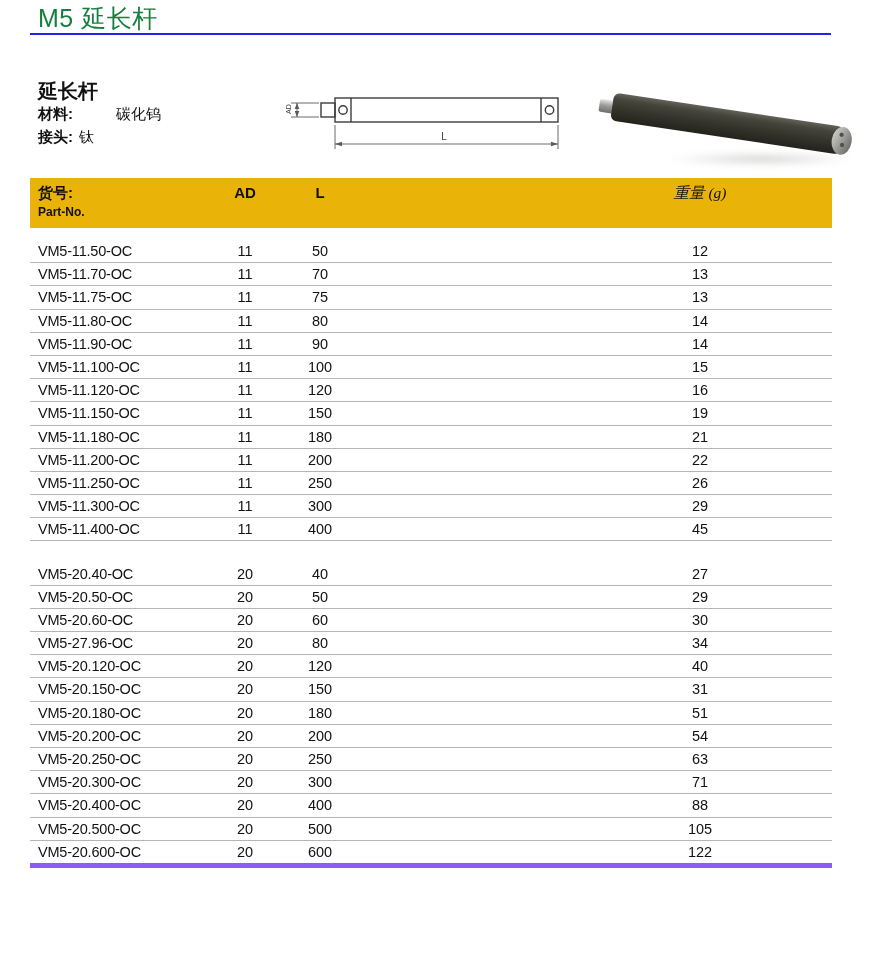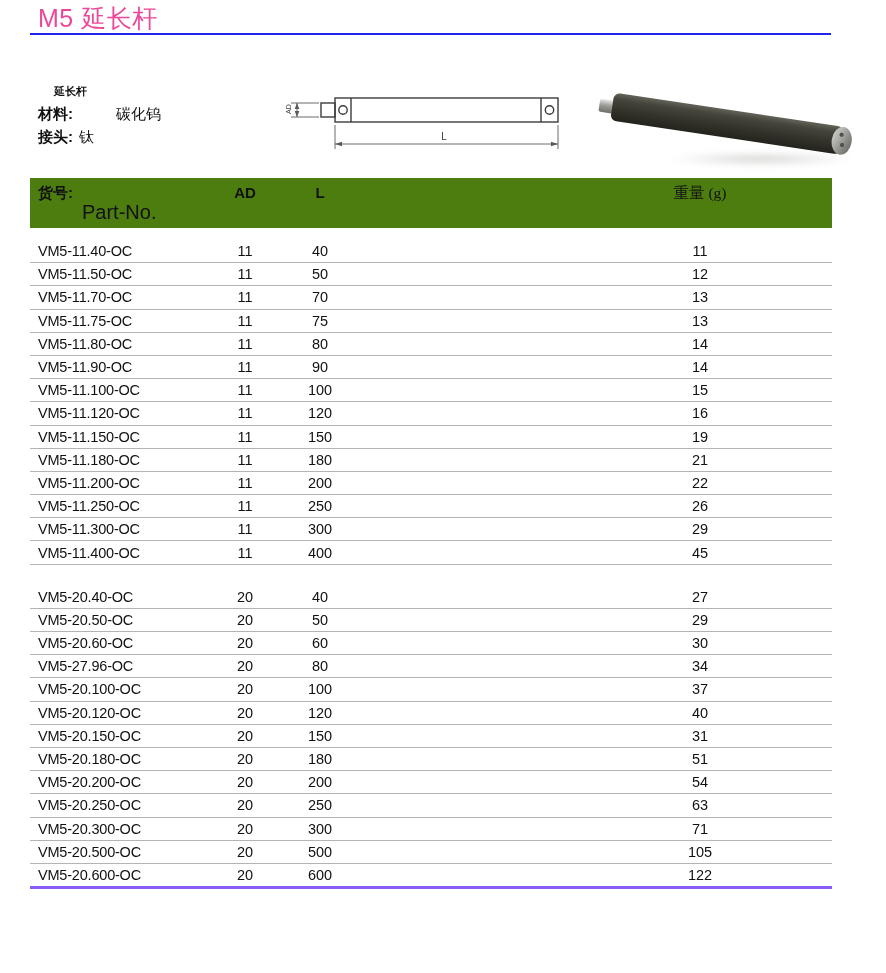--- a/index.html
+++ b/index.html
@@ -5,29 +5,29 @@
   html,body{margin:0;padding:0;background:#ffffff;}
   body{
     width:886px;height:973px;position:relative;overflow:hidden;
     font-family:"Liberation Sans","DejaVu Sans",sans-serif;
     color:#111;-webkit-font-smoothing:antialiased;
   }
   
   .page-title{
     position:absolute;left:38px;top:2px;
     font-size:25px;font-weight:400;letter-spacing:0.5px;
-    color:#ec4899;
+    color:#15803d;
   }
   .title-rule{
     position:absolute;left:30px;top:33px;width:801px;height:0;
     border-top:2px solid #2222ee;
   }
   
   .info-block{position:absolute;left:38px;top:80px;width:240px;font-size:15px;line-height:22px;}
-  .info-name{font-weight:bold;font-size:11px;margin-bottom:1px;margin-left:16px;}
+  .info-name{font-weight:bold;font-size:20px;margin-bottom:1px;}
   .info-row{margin-top:1px;}
   .info-label{font-weight:bold;margin-top:23px;}
   .info-value{font-family:"Liberation Serif","DejaVu Serif",serif;}
   .info-value.material{margin-left:43px;}
   .info-value.joint{margin-left:6px;}
   
   .tech-drawing{position:absolute;left:283px;top:85px;width:290px;height:75px;}
   .tech-drawing svg{display:block;}
   
   .photo{position:absolute;left:596px;top:76px;width:280px;height:100px;}
@@ -51,36 +51,36 @@
     background:linear-gradient(115deg,#d6d6d4 0%,#a9a9a6 40%,#7c7c78 75%,#64645f 100%);
   }
   .cap-hole{position:absolute;width:4px;height:4px;border-radius:50%;background:#55554f;box-shadow:inset 0 0 1px #2c2c28;}
   .cap-hole.h1{left:7px;top:6px;}
   .cap-hole.h2{left:9px;top:16px;}
   
   .table-wrap{position:absolute;left:30px;top:178px;width:802px;}
   table{border-collapse:collapse;table-layout:fixed;width:802px;}
   col.c-part{width:180px;} col.c-ad{width:70px;} col.c-l{width:80px;}
   col.c-spacer{width:280px;} col.c-weight{width:120px;} col.c-end{width:72px;}
-  .head-table{background:#4d7c0f;}
+  .head-table{background:#eab308;}
   .head-table td{vertical-align:top;padding:5px 0 6px 0;}
   .hd-part{padding-left:8px !important;}
   .hd-cn{font-weight:bold;font-size:15px;line-height:19px;}
-  .hd-en{font-weight:400;font-size:20px;line-height:20px;margin-left:44px;}
+  .hd-en{font-weight:700;font-size:12px;line-height:20px;}
   .hd-dim{font-weight:bold;font-size:15px;text-align:center;line-height:19px;}
-  .hd-weight{font-family:"Liberation Serif","DejaVu Serif",serif;font-size:15.5px;text-align:center;line-height:19px;}
+  .hd-weight{font-family:"Liberation Serif","DejaVu Serif",serif;font-size:15.5px;text-align:center;line-height:19px;font-style:italic;}
   .body-table{position:absolute;left:0;top:62px;}
   .body-table td{
     height:22.2px;border-bottom:1px solid #b4b4b4;
     font-size:14.5px;padding:0;white-space:nowrap;overflow:hidden;
   }
   .body-table td.cell-part{padding-left:8px;letter-spacing:-0.2px;}
   .body-table td.cell-num{text-align:center;}
   .body-table tr.spacer-row td{border-bottom:none;height:21px;}
-  .body-table tr.last-row td{border-bottom:3px solid #8b5cf6;}
+  .body-table tr.last-row td{border-bottom:5px solid #8b5cf6;}
 </style>
 </head>
 <body>
 
 <div class="page-title">M5 延长杆</div>
 <div class="title-rule"></div>
 
 <div class="info-block">
   <div class="info-name">延长杆</div>
   <div class="info-row">
@@ -165,28 +165,20 @@
     <colgroup>
       <col class="c-part">
         <col class="c-ad">
         <col class="c-l">
       <col class="c-spacer">
         <col class="c-weight">
         <col class="c-end">
     </colgroup>
     <tbody>
         <tr>
-          <td class="cell-part">VM5-11.40-OC</td>
-          <td class="cell-num">11</td>
-          <td class="cell-num">40</td>
-          <td></td>
-          <td class="cell-num">11</td>
-          <td></td>
-        </tr>
-        <tr>
           <td class="cell-part">VM5-11.50-OC</td>
           <td class="cell-num">11</td>
           <td class="cell-num">50</td>
           <td></td>
           <td class="cell-num">12</td>
           <td></td>
         </tr>
         <tr>
           <td class="cell-part">VM5-11.70-OC</td>
           <td class="cell-num">11</td>
@@ -312,28 +304,20 @@
         </tr>
         <tr>
           <td class="cell-part">VM5-27.96-OC</td>
           <td class="cell-num">20</td>
           <td class="cell-num">80</td>
           <td></td>
           <td class="cell-num">34</td>
           <td></td>
         </tr>
         <tr>
-          <td class="cell-part">VM5-20.100-OC</td>
-          <td class="cell-num">20</td>
-          <td class="cell-num">100</td>
-          <td></td>
-          <td class="cell-num">37</td>
-          <td></td>
-        </tr>
-        <tr>
           <td class="cell-part">VM5-20.120-OC</td>
           <td class="cell-num">20</td>
           <td class="cell-num">120</td>
           <td></td>
           <td class="cell-num">40</td>
           <td></td>
         </tr>
         <tr>
           <td class="cell-part">VM5-20.150-OC</td>
           <td class="cell-num">20</td>
@@ -365,20 +349,28 @@
           <td></td>
           <td class="cell-num">63</td>
           <td></td>
         </tr>
         <tr>
           <td class="cell-part">VM5-20.300-OC</td>
           <td class="cell-num">20</td>
           <td class="cell-num">300</td>
           <td></td>
           <td class="cell-num">71</td>
+          <td></td>
+        </tr>
+        <tr>
+          <td class="cell-part">VM5-20.400-OC</td>
+          <td class="cell-num">20</td>
+          <td class="cell-num">400</td>
+          <td></td>
+          <td class="cell-num">88</td>
           <td></td>
         </tr>
         <tr>
           <td class="cell-part">VM5-20.500-OC</td>
           <td class="cell-num">20</td>
           <td class="cell-num">500</td>
           <td></td>
           <td class="cell-num">105</td>
           <td></td>
         </tr>

